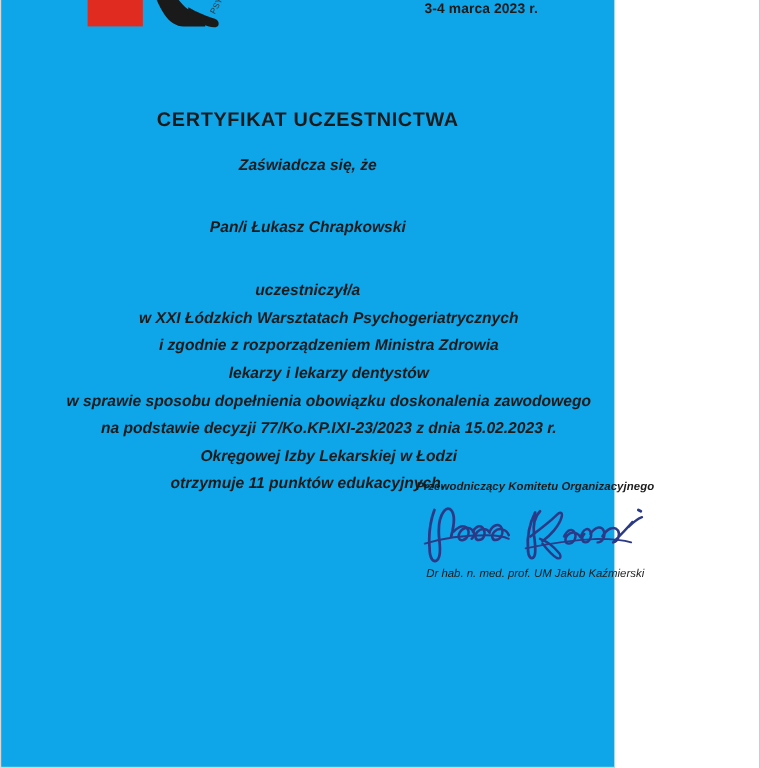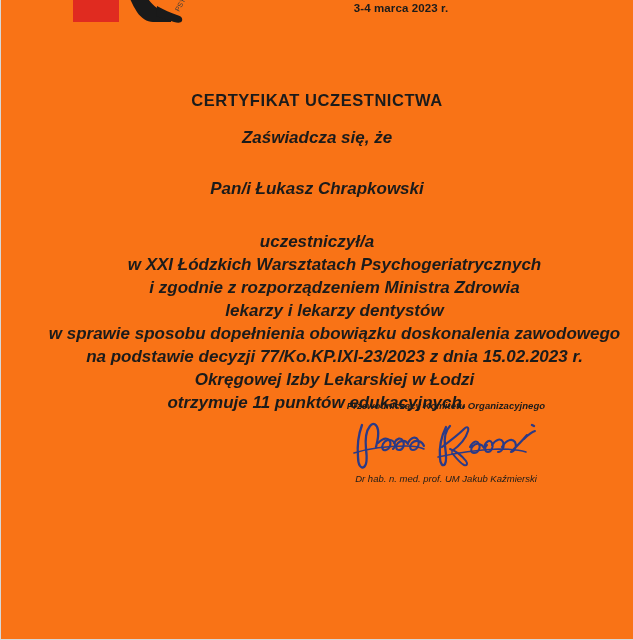--- a/index.html
+++ b/index.html
@@ -9,23 +9,23 @@
   body {
     width: 633px;
     height: 640px;
     background: #ffffff;
     font-family: "Liberation Sans", sans-serif;
     overflow: hidden;
   }
 
   .page {
     position: relative;
-    width: 633px;
+    width: 512px;
     height: 640px;
-    background: #f97316;
+    background: #0ea5e9;
     box-sizing: border-box;
     border-left: 1px solid #d8d8d8;
     border-bottom: 1px solid #d8d8d8;
   }
 
   
   .logo-wrap {
     position: absolute;
     left: 60px;
     top: -40px;
@@ -66,21 +66,21 @@
     position: absolute;
     left: 0;
     right: 0;
     top: 129px;
     text-align: center;
     color: #1b1b1b;
   }
   .line {
     font-style: italic;
     font-weight: bold;
-    font-size: 17px;
+    font-size: 13px;
     line-height: 17px;
     white-space: nowrap;
   }
   .line.sp-attest   { margin-bottom: 34px; }
   .line.sp-name     { margin-bottom: 36px; }
   .line.sp-part     { margin-bottom: 6px; }
   .line.gap-small   { margin-bottom: 6px; padding-left: 35px; }
   .line.gap-last    { margin-bottom: 6px; }
 
   

